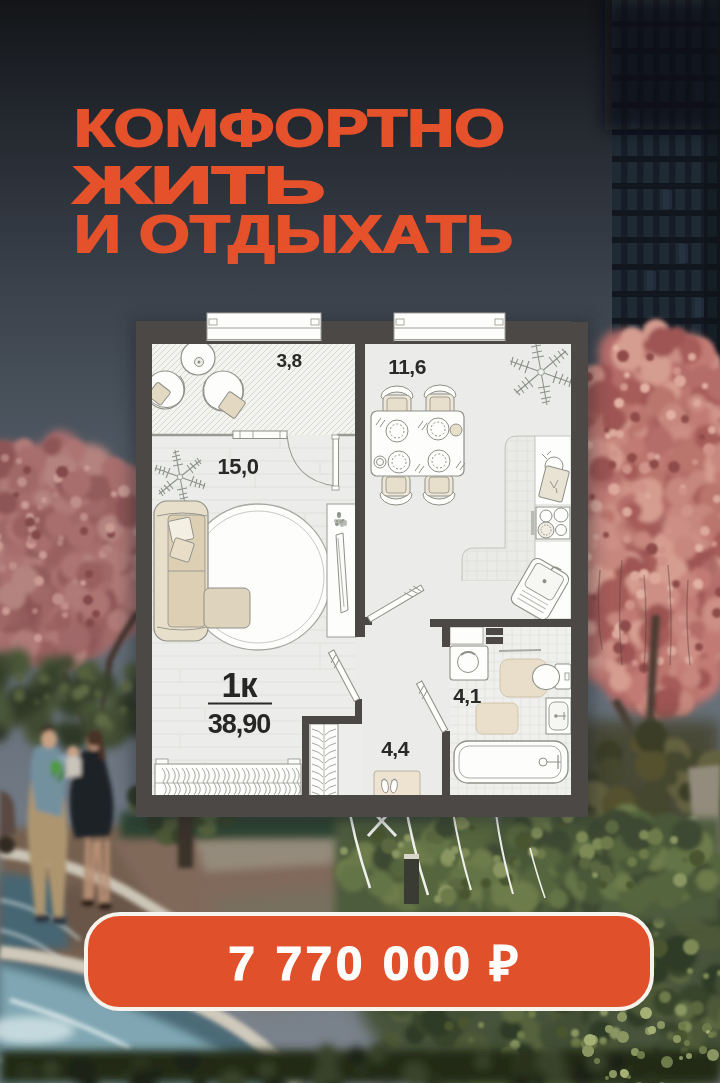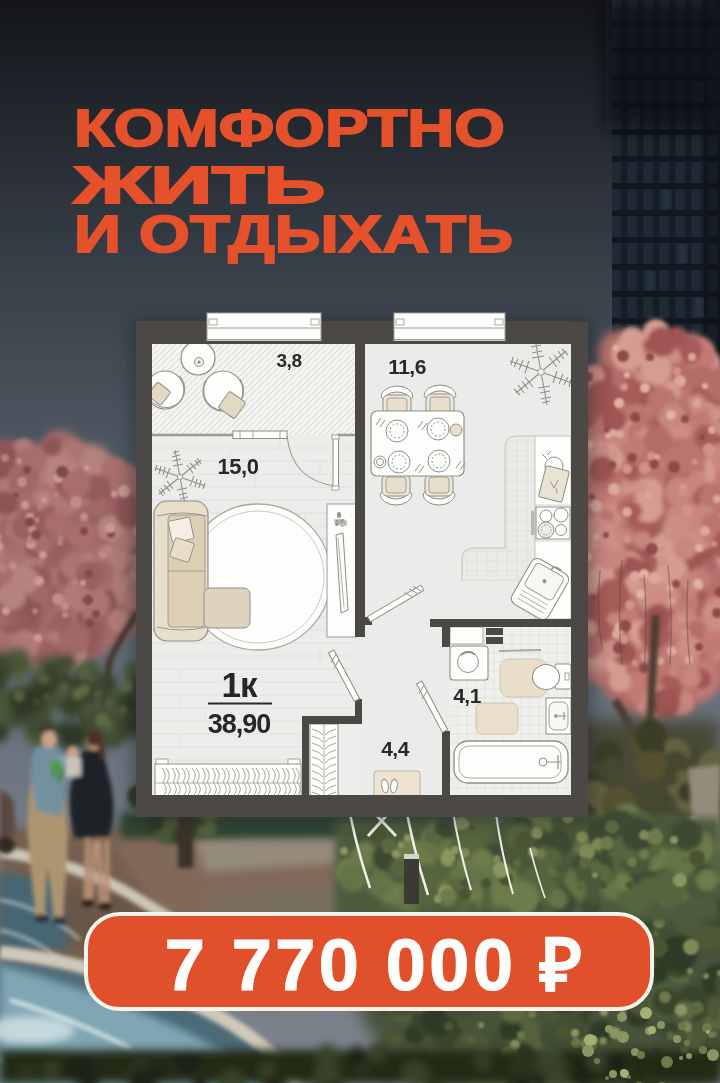--- a/index.html
+++ b/index.html
@@ -1,21 +1,21 @@
 <!DOCTYPE html>
 <html><head><meta charset="utf-8">
 <style>
   html,body{margin:0;padding:0;}
   body{width:720px;height:1083px;overflow:hidden;position:relative;
        font-family:"Liberation Sans",sans-serif;
        background:linear-gradient(180deg,#131518 0%,#22262d 10%,#3a414b 26%,#4f5862 42%,#616b75 58%,#6f7883 74%,#778089 88%,#7b838d 100%);}
   .pricebtn{position:absolute;left:84px;top:912px;width:550px;height:91px;
     background:#e0502b;border:4px solid #f6f3ec;border-radius:36px;
     display:flex;align-items:center;justify-content:center;padding-left:12px;box-sizing:content-box;}
-  .pricebtn span{color:#fdfdfc;font-weight:bold;font-size:72px;letter-spacing:3.5px;-webkit-text-stroke:1.2px #fdfdfc;}
+  .pricebtn span{color:#fdfdfc;font-weight:bold;font-size:48px;letter-spacing:3.5px;-webkit-text-stroke:1.2px #fdfdfc;}
 </style></head>
 <body>
 <svg width="720" height="1083" viewBox="0 0 720 1083" style="position:absolute;left:0;top:0">
  <defs>
   <filter id="b1" x="-60%" y="-60%" width="220%" height="220%">
         <feGaussianBlur stdDeviation="1.2"></feGaussianBlur>
       </filter>
   <filter id="b2" x="-60%" y="-60%" width="220%" height="220%">
         <feGaussianBlur stdDeviation="2"></feGaussianBlur>
       </filter>

